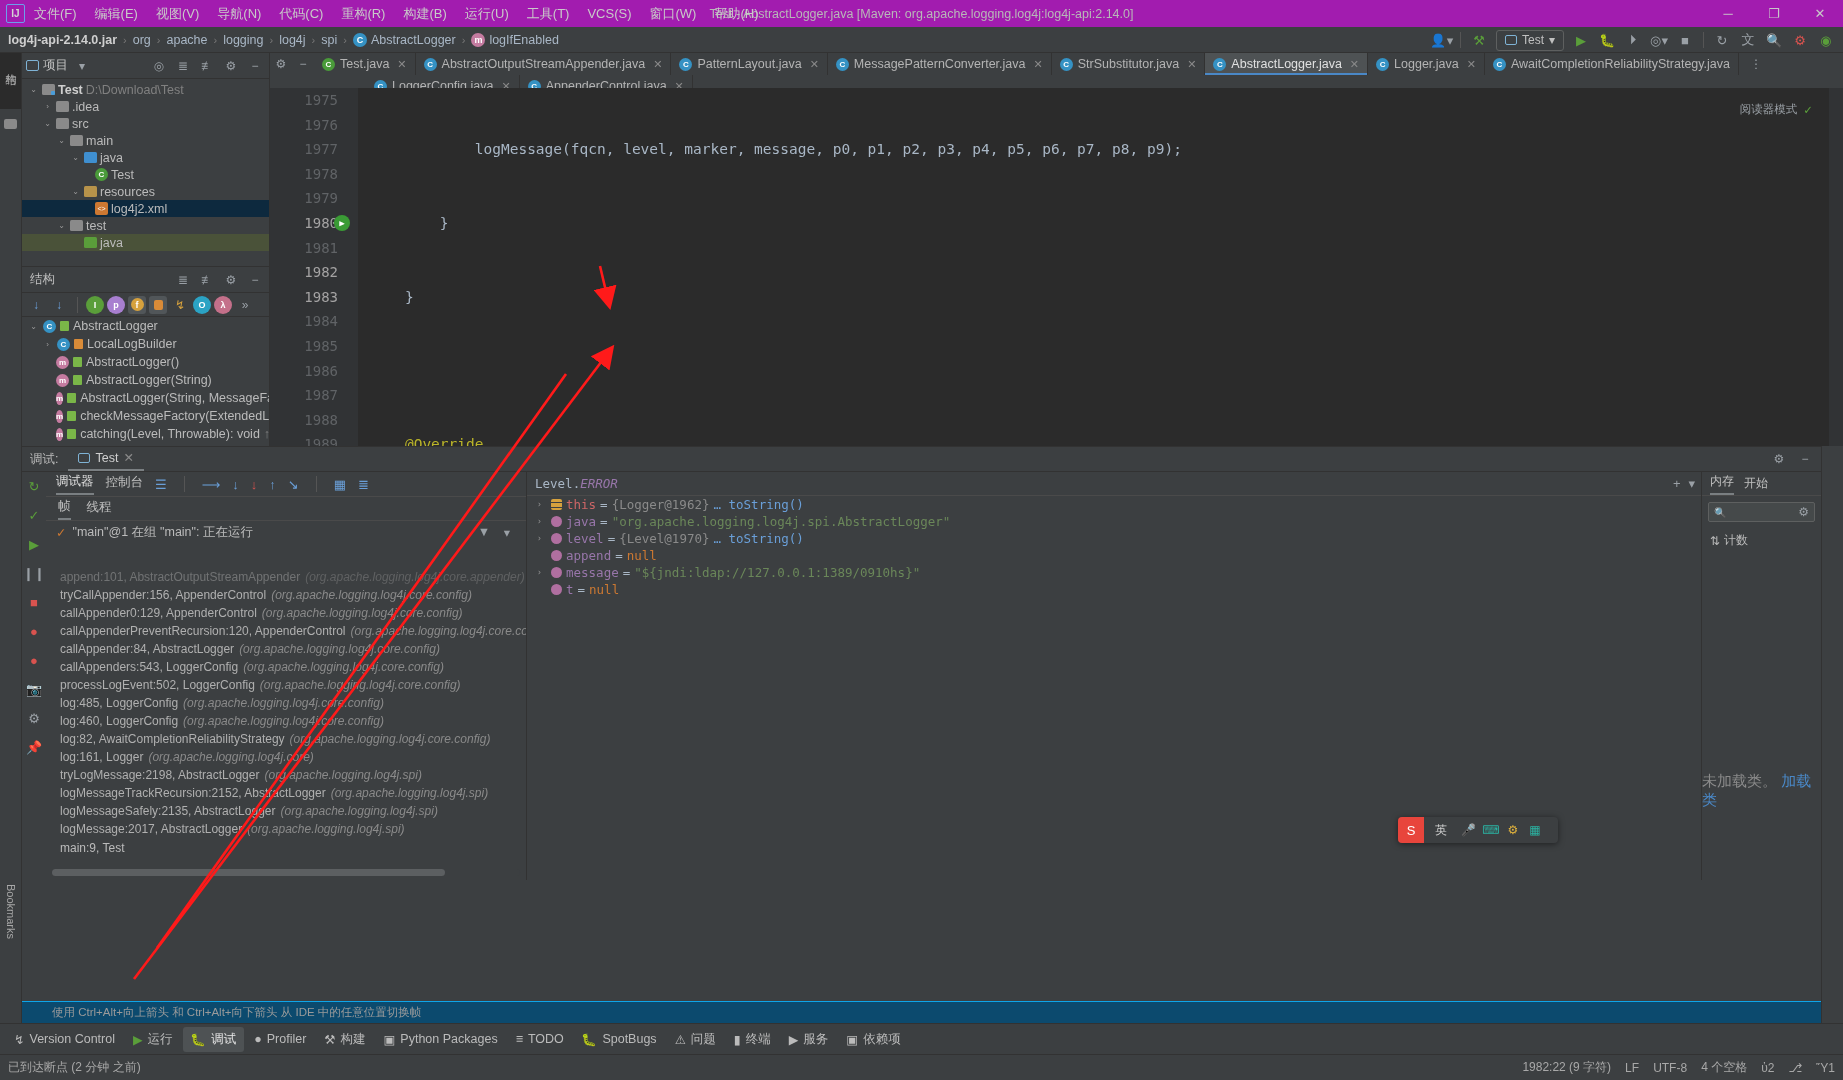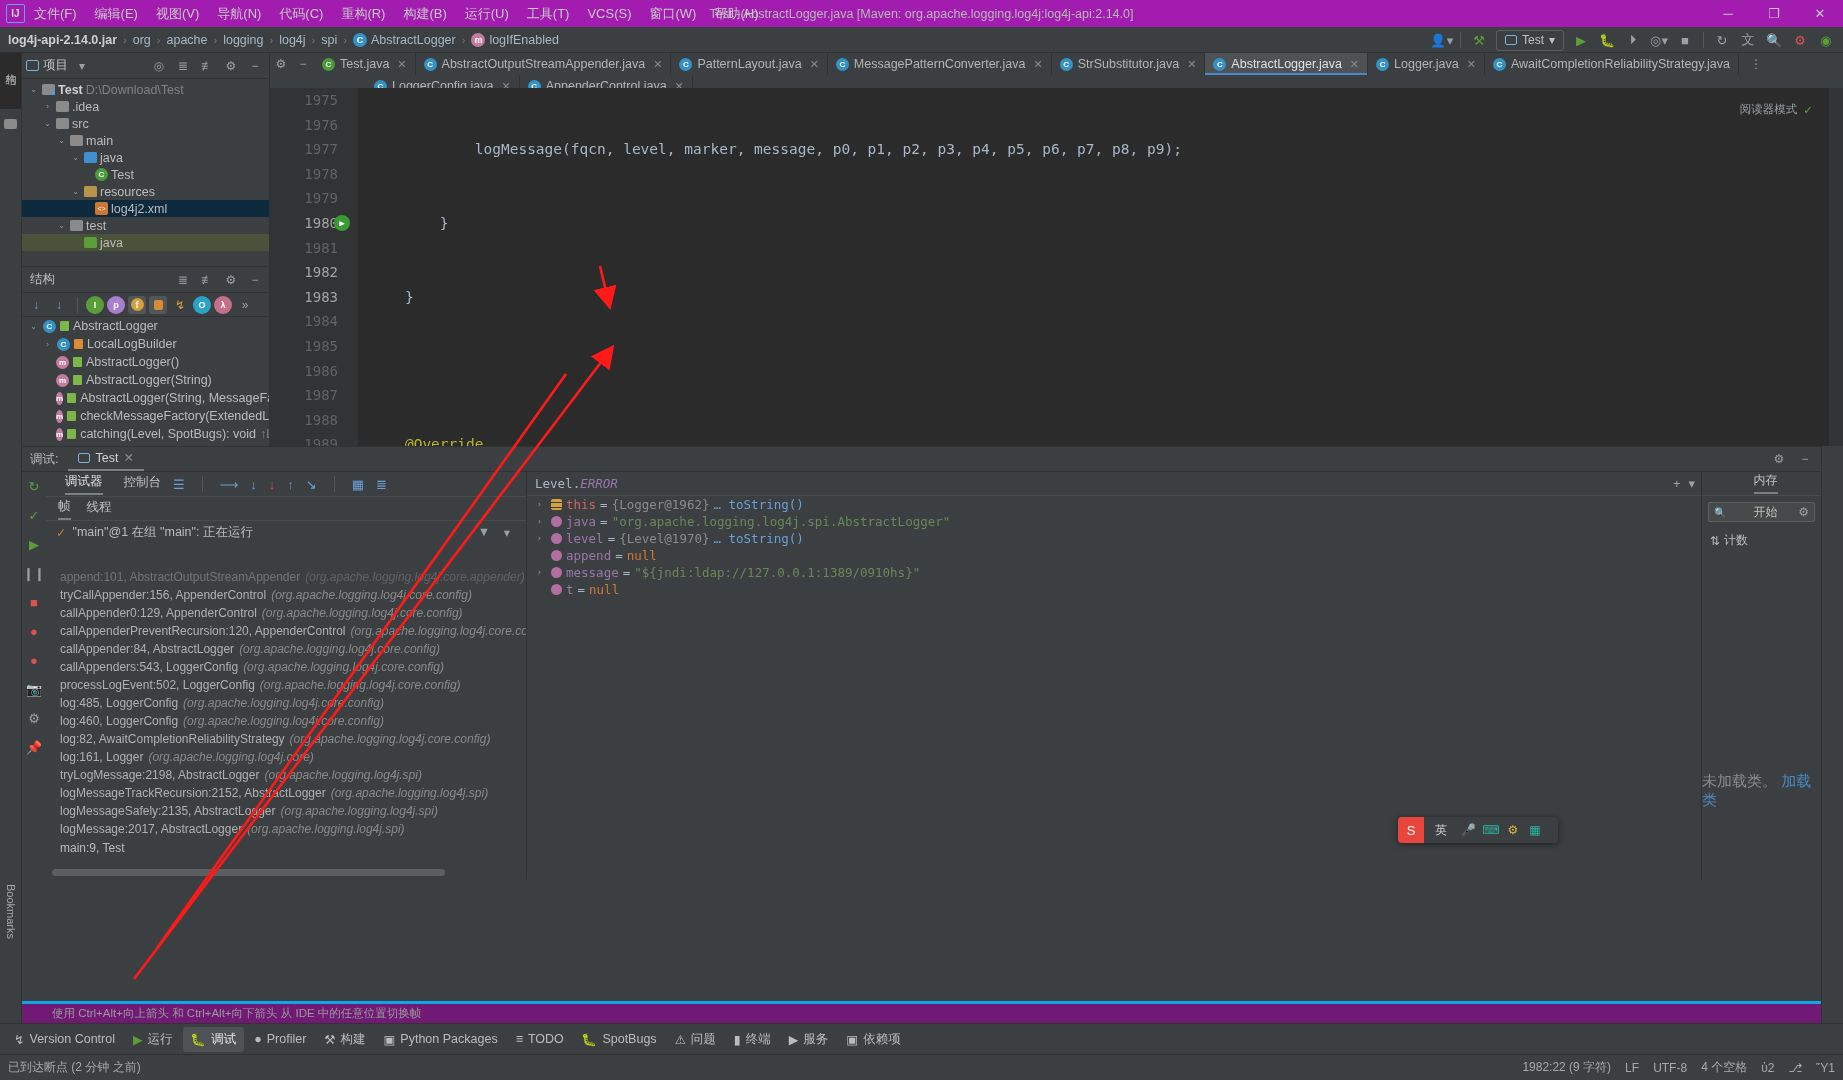--- a/index.html
+++ b/index.html
@@ -233,21 +233,21 @@
   }
 
   .debug-left {
     position: absolute; left: 24px; top: 25px; width: 481px; height: 408px;
     border-right: 1px solid #323232;
   }
   .dsub-toolbar {
     height: 25px; display: flex; align-items: center; gap: 12px; padding-left: 10px;
     border-bottom: 1px solid #4a4a4a;
   }
-  .dsub-tab { font-size: 12.5px; color: #c0c0c0; padding-bottom: 3px; margin-left: 9px; }
+  .dsub-tab { font-size: 12.5px; color: #c0c0c0; padding-bottom: 3px; }
   .dsub-tab.active { border-bottom: 2px solid #7a7f82; color: #e0e0e0; }
   .dsub-ic { font-size: 13px; color: #6a9fd8; }
   .frames-tabs {
     height: 24px; display: flex; align-items: center; gap: 16px; padding-left: 12px;
     border-bottom: 1px solid #4a4a4a;
   }
   .ft { font-size: 12.5px; color: #c0c0c0; padding-bottom: 3px; }
   .ft.active { border-bottom: 2px solid #7a7f82; }
   .thread-row {
     height: 22px; display: flex; align-items: center; gap: 6px; padding-left: 10px;
@@ -297,34 +297,34 @@
   .vval { color: #8a8a8a; }
   .vstr { color: #6a8759; }
   .vnull { color: #cc7832; }
   .vtostr { color: #6a9fd8; }
 
   .debug-right {
     position: absolute; right: 0; top: 25px; width: 120px; height: 408px;
     border-left: 1px solid #323232;
   }
   .dr-tabs { height: 24px; display: flex; align-items: center; gap: 10px; padding-left: 8px;
-             border-bottom: 1px solid #4a4a4a; font-size: 12px; color: #c0c0c0; flex-direction: column; }
+             border-bottom: 1px solid #4a4a4a; font-size: 12px; color: #c0c0c0; }
   .dr-search {
     margin: 6px 6px; height: 20px; background: #45494a; border: 1px solid #5e6060;
     border-radius: 2px; display: flex; align-items: center; padding: 0 5px; gap: 4px;
   }
   .dr-row { font-size: 12px; color: #bbb; padding: 4px 8px; display: flex; align-items: center; gap: 4px; }
   .dr-note { position: absolute; bottom: 70px; right: 6px; font-size: 15px; color: #8a8a8a; }
   .dr-link { color: #4a88c7; }
 
   
   .hintbar {
     position: absolute; left: 22px; bottom: 57px; width: 1799px; height: 22px;
-    background: #701a75; display: flex; align-items: center; padding-left: 30px;
-    font-size: 11.5px; color: #9a9a9a; border-top: 3px solid #0ea5e9;
+    background: #0c4a6e; display: flex; align-items: center; padding-left: 30px;
+    font-size: 11.5px; color: #9a9a9a; border-top: 1px solid #0ea5e9;
   }
 
   
   .twbar {
     position: absolute; left: 0; bottom: 26px; width: 1843px; height: 31px;
     background: #3c3f41; display: flex; align-items: center; gap: 2px; padding-left: 6px;
     border-top: 1px solid #323232;
   }
   .tw {
     display: flex; align-items: center; gap: 5px; padding: 4px 8px;
@@ -573,21 +573,21 @@
         <span>AbstractLogger(String, MessageFacto</span>
       </div>
       <div class="struct-row" style="padding-left:34px;">
         <span class="mini-ico mth">m</span>
         <span class="lock"></span>
         <span>checkMessageFactory(ExtendedLogge</span>
       </div>
       <div class="struct-row" style="padding-left:34px;">
         <span class="mini-ico mth">m</span>
         <span class="lock"></span>
-        <span>catching(Level, SpotBugs): void</span>
+        <span>catching(Level, Throwable): void</span>
         <span class="dim">↑Logg</span>
       </div>
       <div class="struct-row" style="padding-left:34px;">
         <span class="mini-ico mth">m</span>
 
         <span>catching(String, Level, Throwable): voi</span>
       </div>
 
     </div>
   </div>

